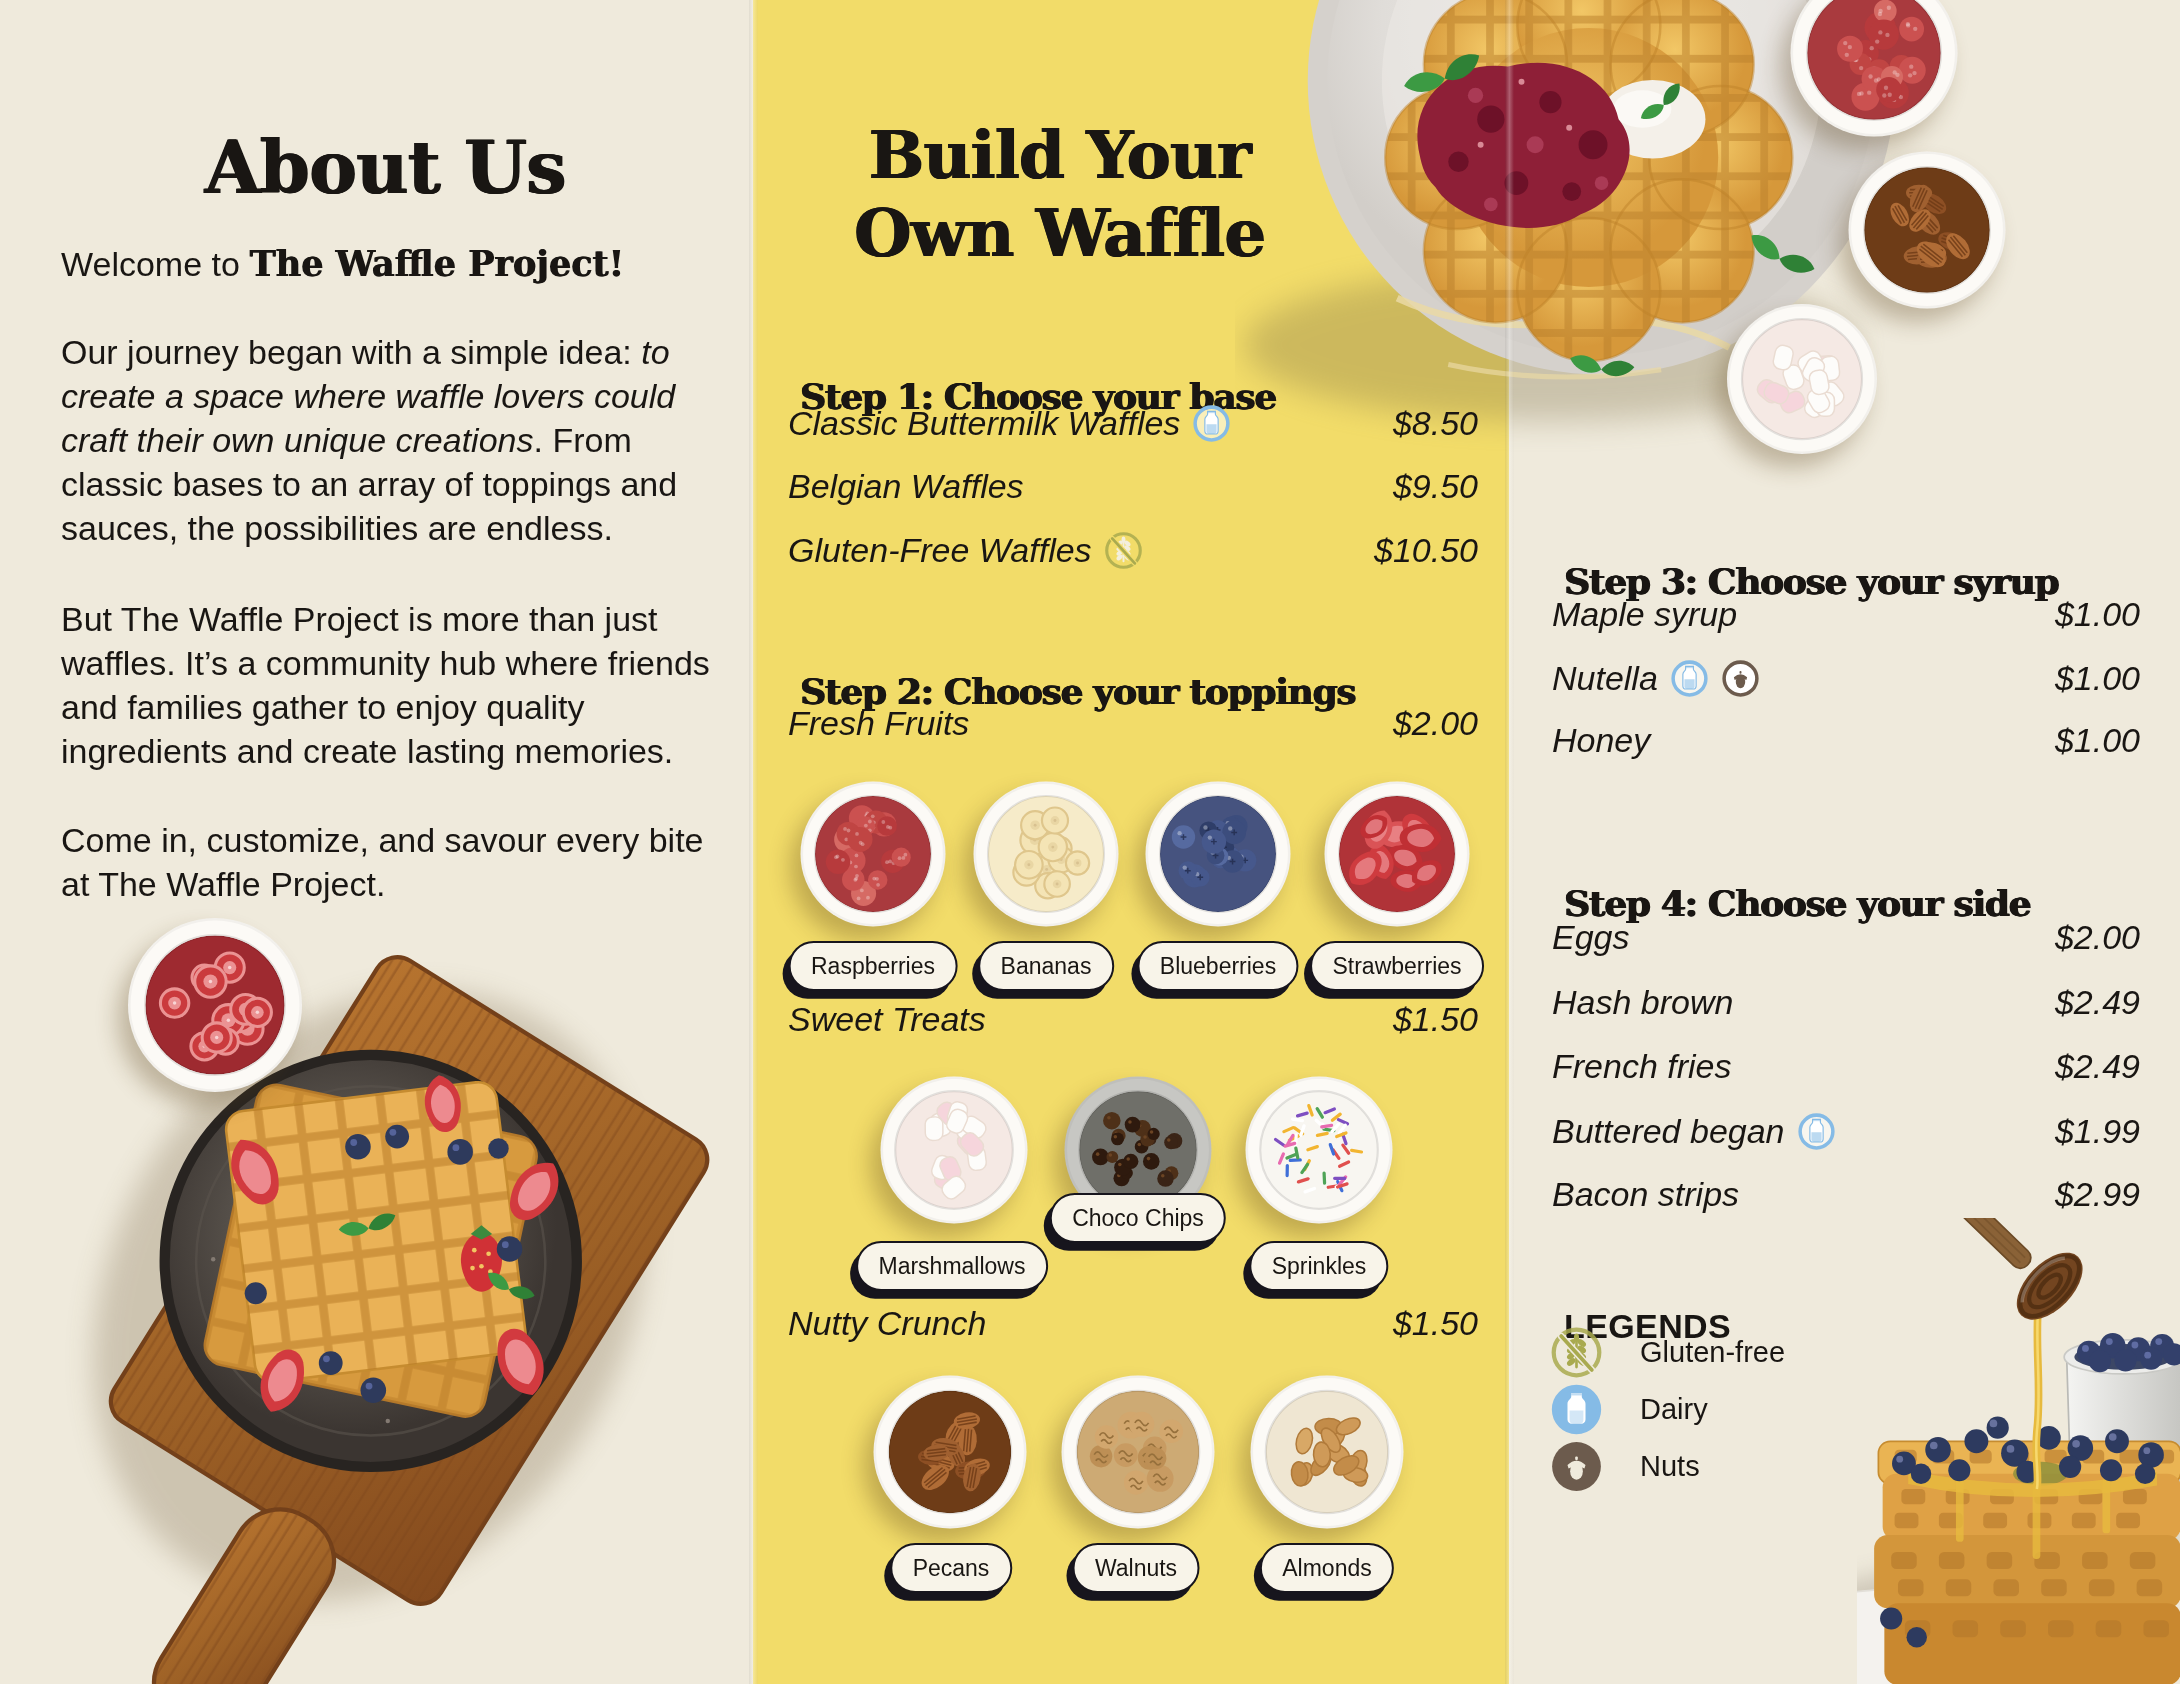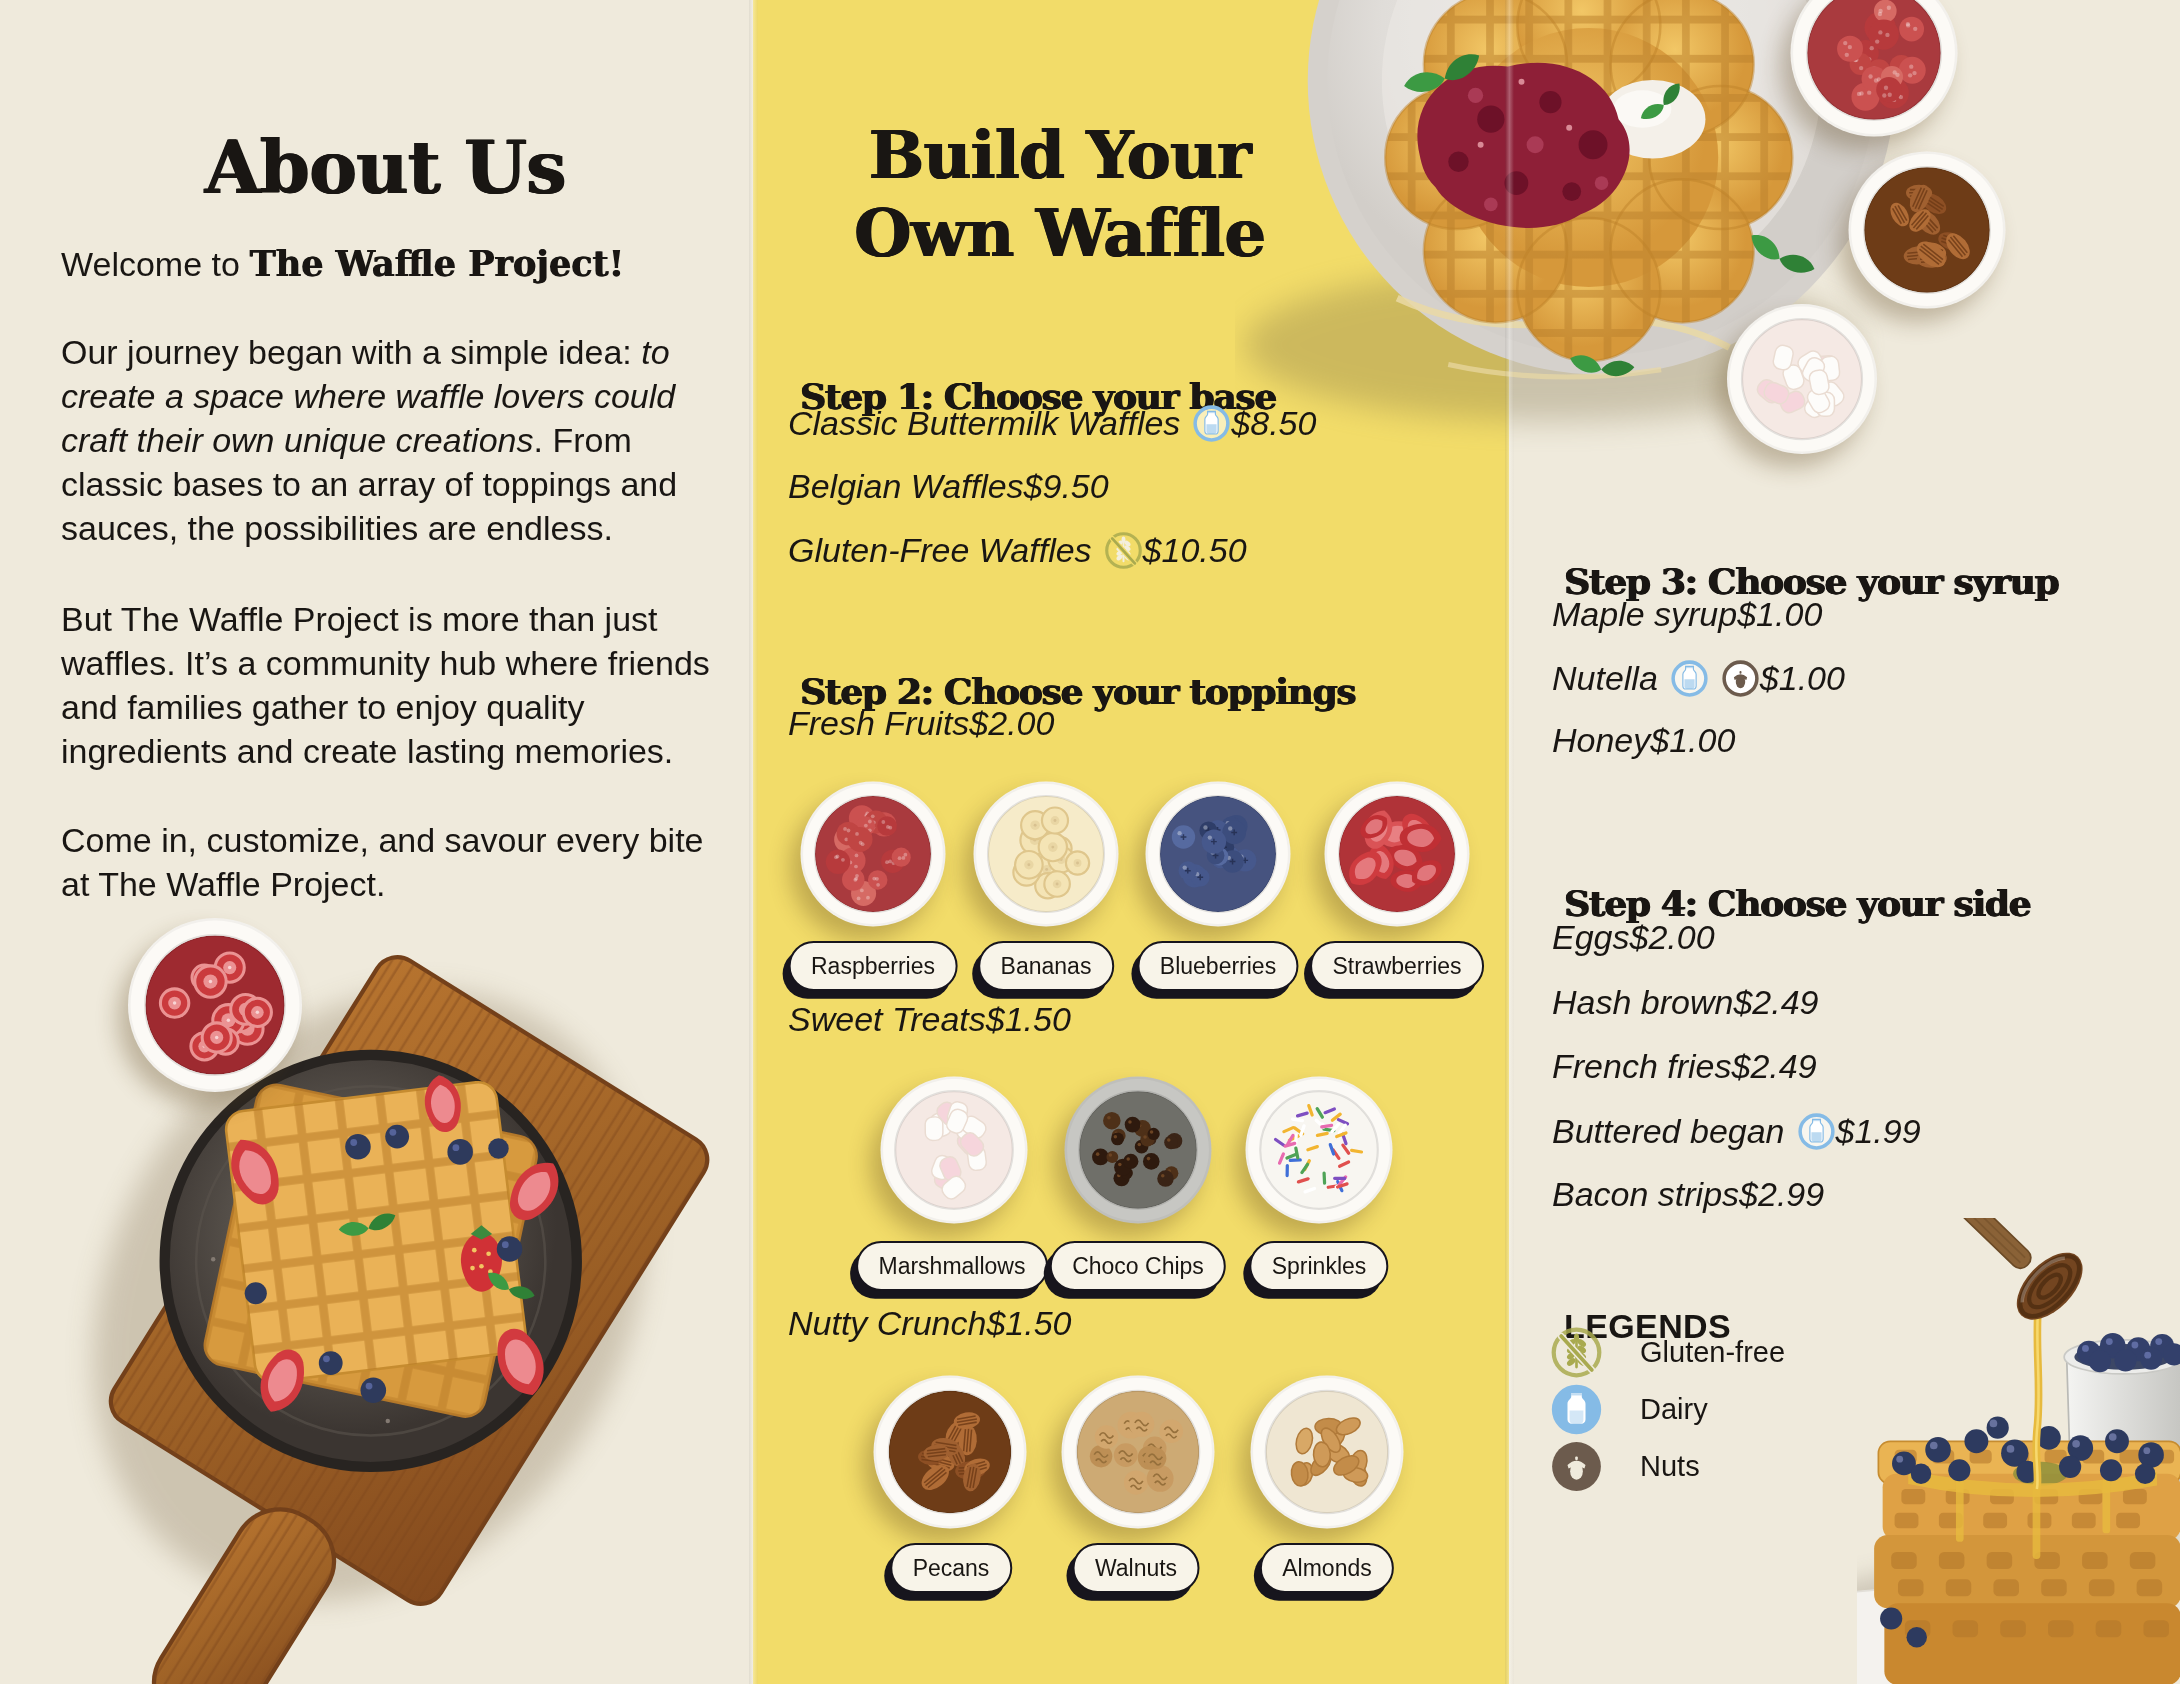--- a/index.html
+++ b/index.html
@@ -16,21 +16,21 @@
   .txt{position:absolute;z-index:5;padding-left:12px;}
   .display{font-family:"DejaVu Serif",serif;font-weight:900;letter-spacing:-0.9px;
            text-shadow:0.9px 0 0 currentColor,-0.4px 0 0 currentColor;}
   .about-title{left:0;top:77px;width:746px;text-align:center;font-size:72px;}
   .mid-title{left:753px;top:72px;width:589px;text-align:center;font-size:66px;line-height:78px;}
   .step-h{font-size:36px;letter-spacing:-1.3px;}
   .about-p{left:49px;width:671px;font-size:34px;line-height:44px;}
   .about-p em{font-style:italic;}
   .brand{font-family:"DejaVu Serif",serif;font-weight:900;font-size:35px;
          text-shadow:0.9px 0 0 currentColor;}
-  .menu-row{position:absolute;display:flex;justify-content:flex-start;align-items:center;
+  .menu-row{position:absolute;display:flex;justify-content:space-between;align-items:center;
             font-style:italic;font-size:34px;z-index:5;}
   .menu-row .item-name{display:flex;align-items:center;gap:12px;}
   .mid-row{left:788px;width:690px;}
   .right-row{left:1552px;width:588px;}
   .icon{display:inline-block;position:relative;}
   .icon svg{display:block;width:100%;height:100%;}
   .icon.inline-i{width:39px;height:39px;}
   .legend-icon{width:53px;height:53px;flex:0 0 53px;}
   .legends-title{left:1552px;font-size:34px;font-weight:bold;letter-spacing:0.4px;}
   .legend-row{position:absolute;left:1550px;display:flex;align-items:center;gap:37px;
@@ -906,21 +906,21 @@
         </g>
         <circle r="80" fill="none" stroke="rgba(0,0,0,.10)" stroke-width="3"></circle>
       </svg>
     </div>
 
   <div class="pill" style="left:873px;top:924px">Raspberries</div>
   <div class="pill" style="left:1046px;top:924px">Bananas</div>
   <div class="pill" style="left:1218px;top:924px">Blueberries</div>
   <div class="pill" style="left:1397px;top:924px">Strawberries</div>
   <div class="pill" style="left:952px;top:1224px">Marshmallows</div>
-  <div class="pill" style="left:1138px;top:1224px">Choco Chips</div>
+  <div class="pill" style="left:1138px;top:1176px">Choco Chips</div>
   <div class="pill" style="left:1319px;top:1224px">Sprinkles</div>
   <div class="pill" style="left:951px;top:1526px">Pecans</div>
   <div class="pill" style="left:1136px;top:1526px">Walnuts</div>
   <div class="pill" style="left:1327px;top:1526px">Almonds</div>
 
   <div class="bowl" style="left:1874px;top:53px;width:167px;height:167px">
       <svg viewBox="-100 -100 200 200">
         <clipPath id="clip11">
           <circle r="80"></circle>
         </clipPath>

